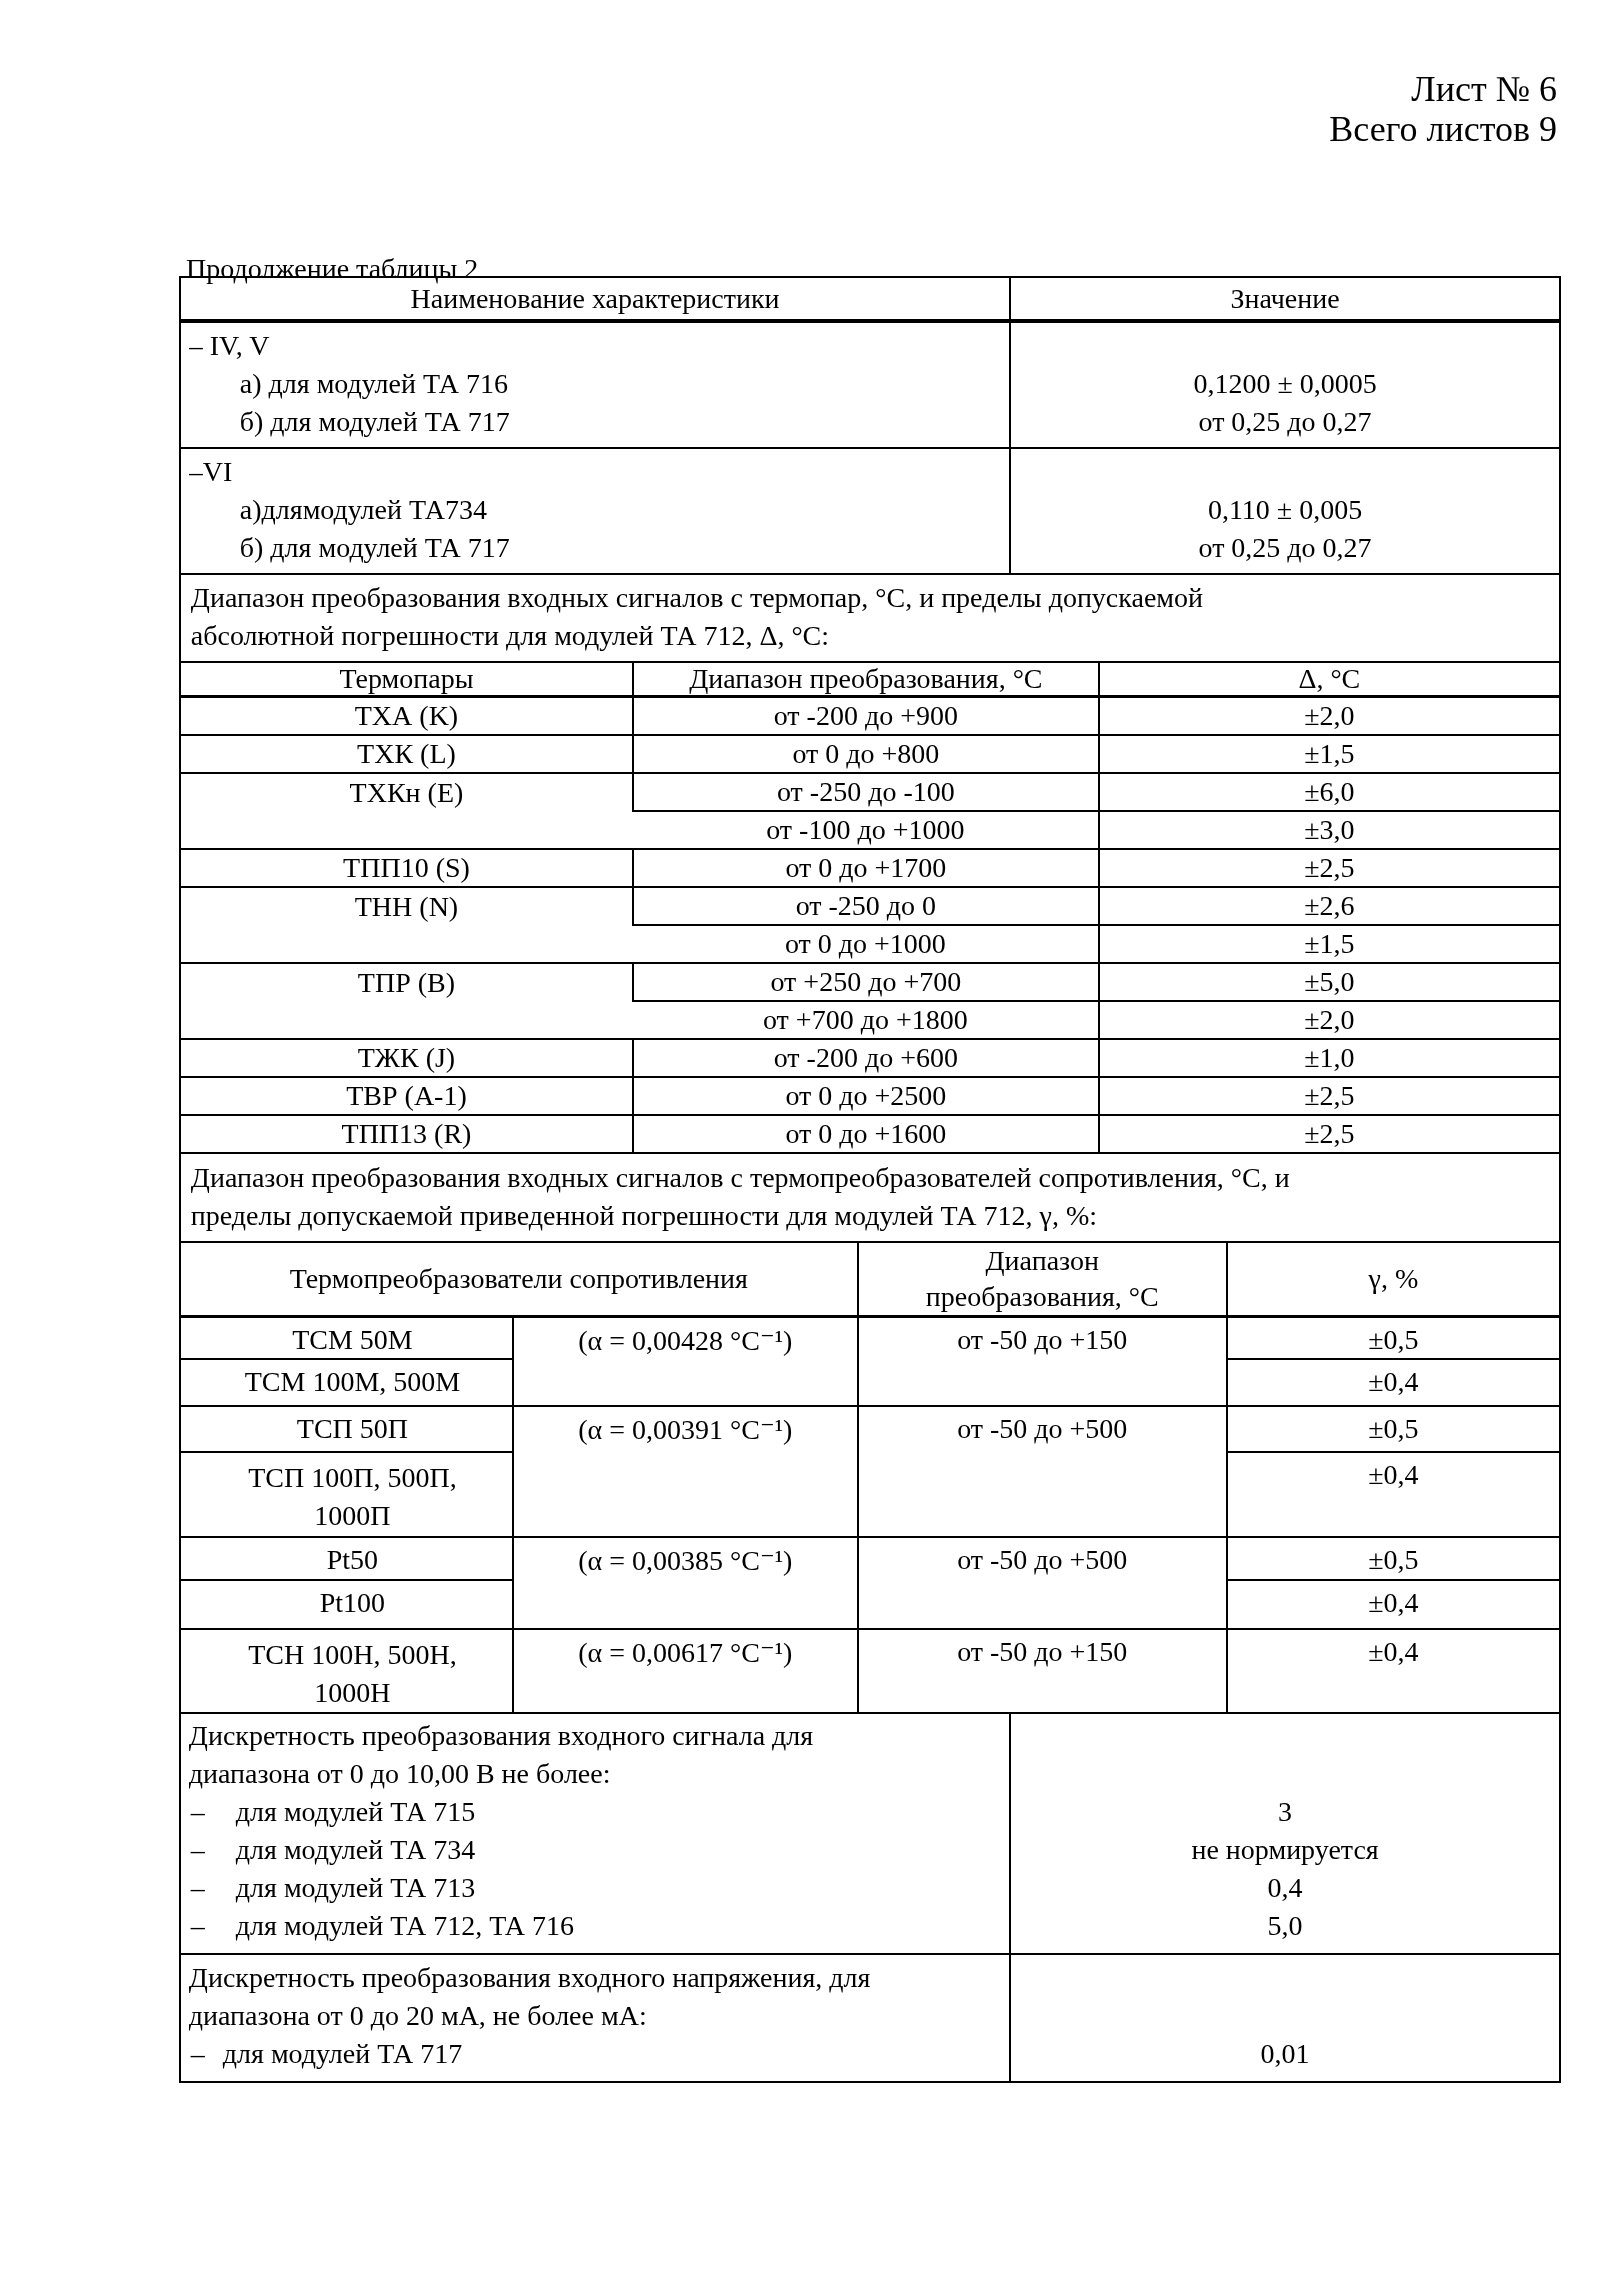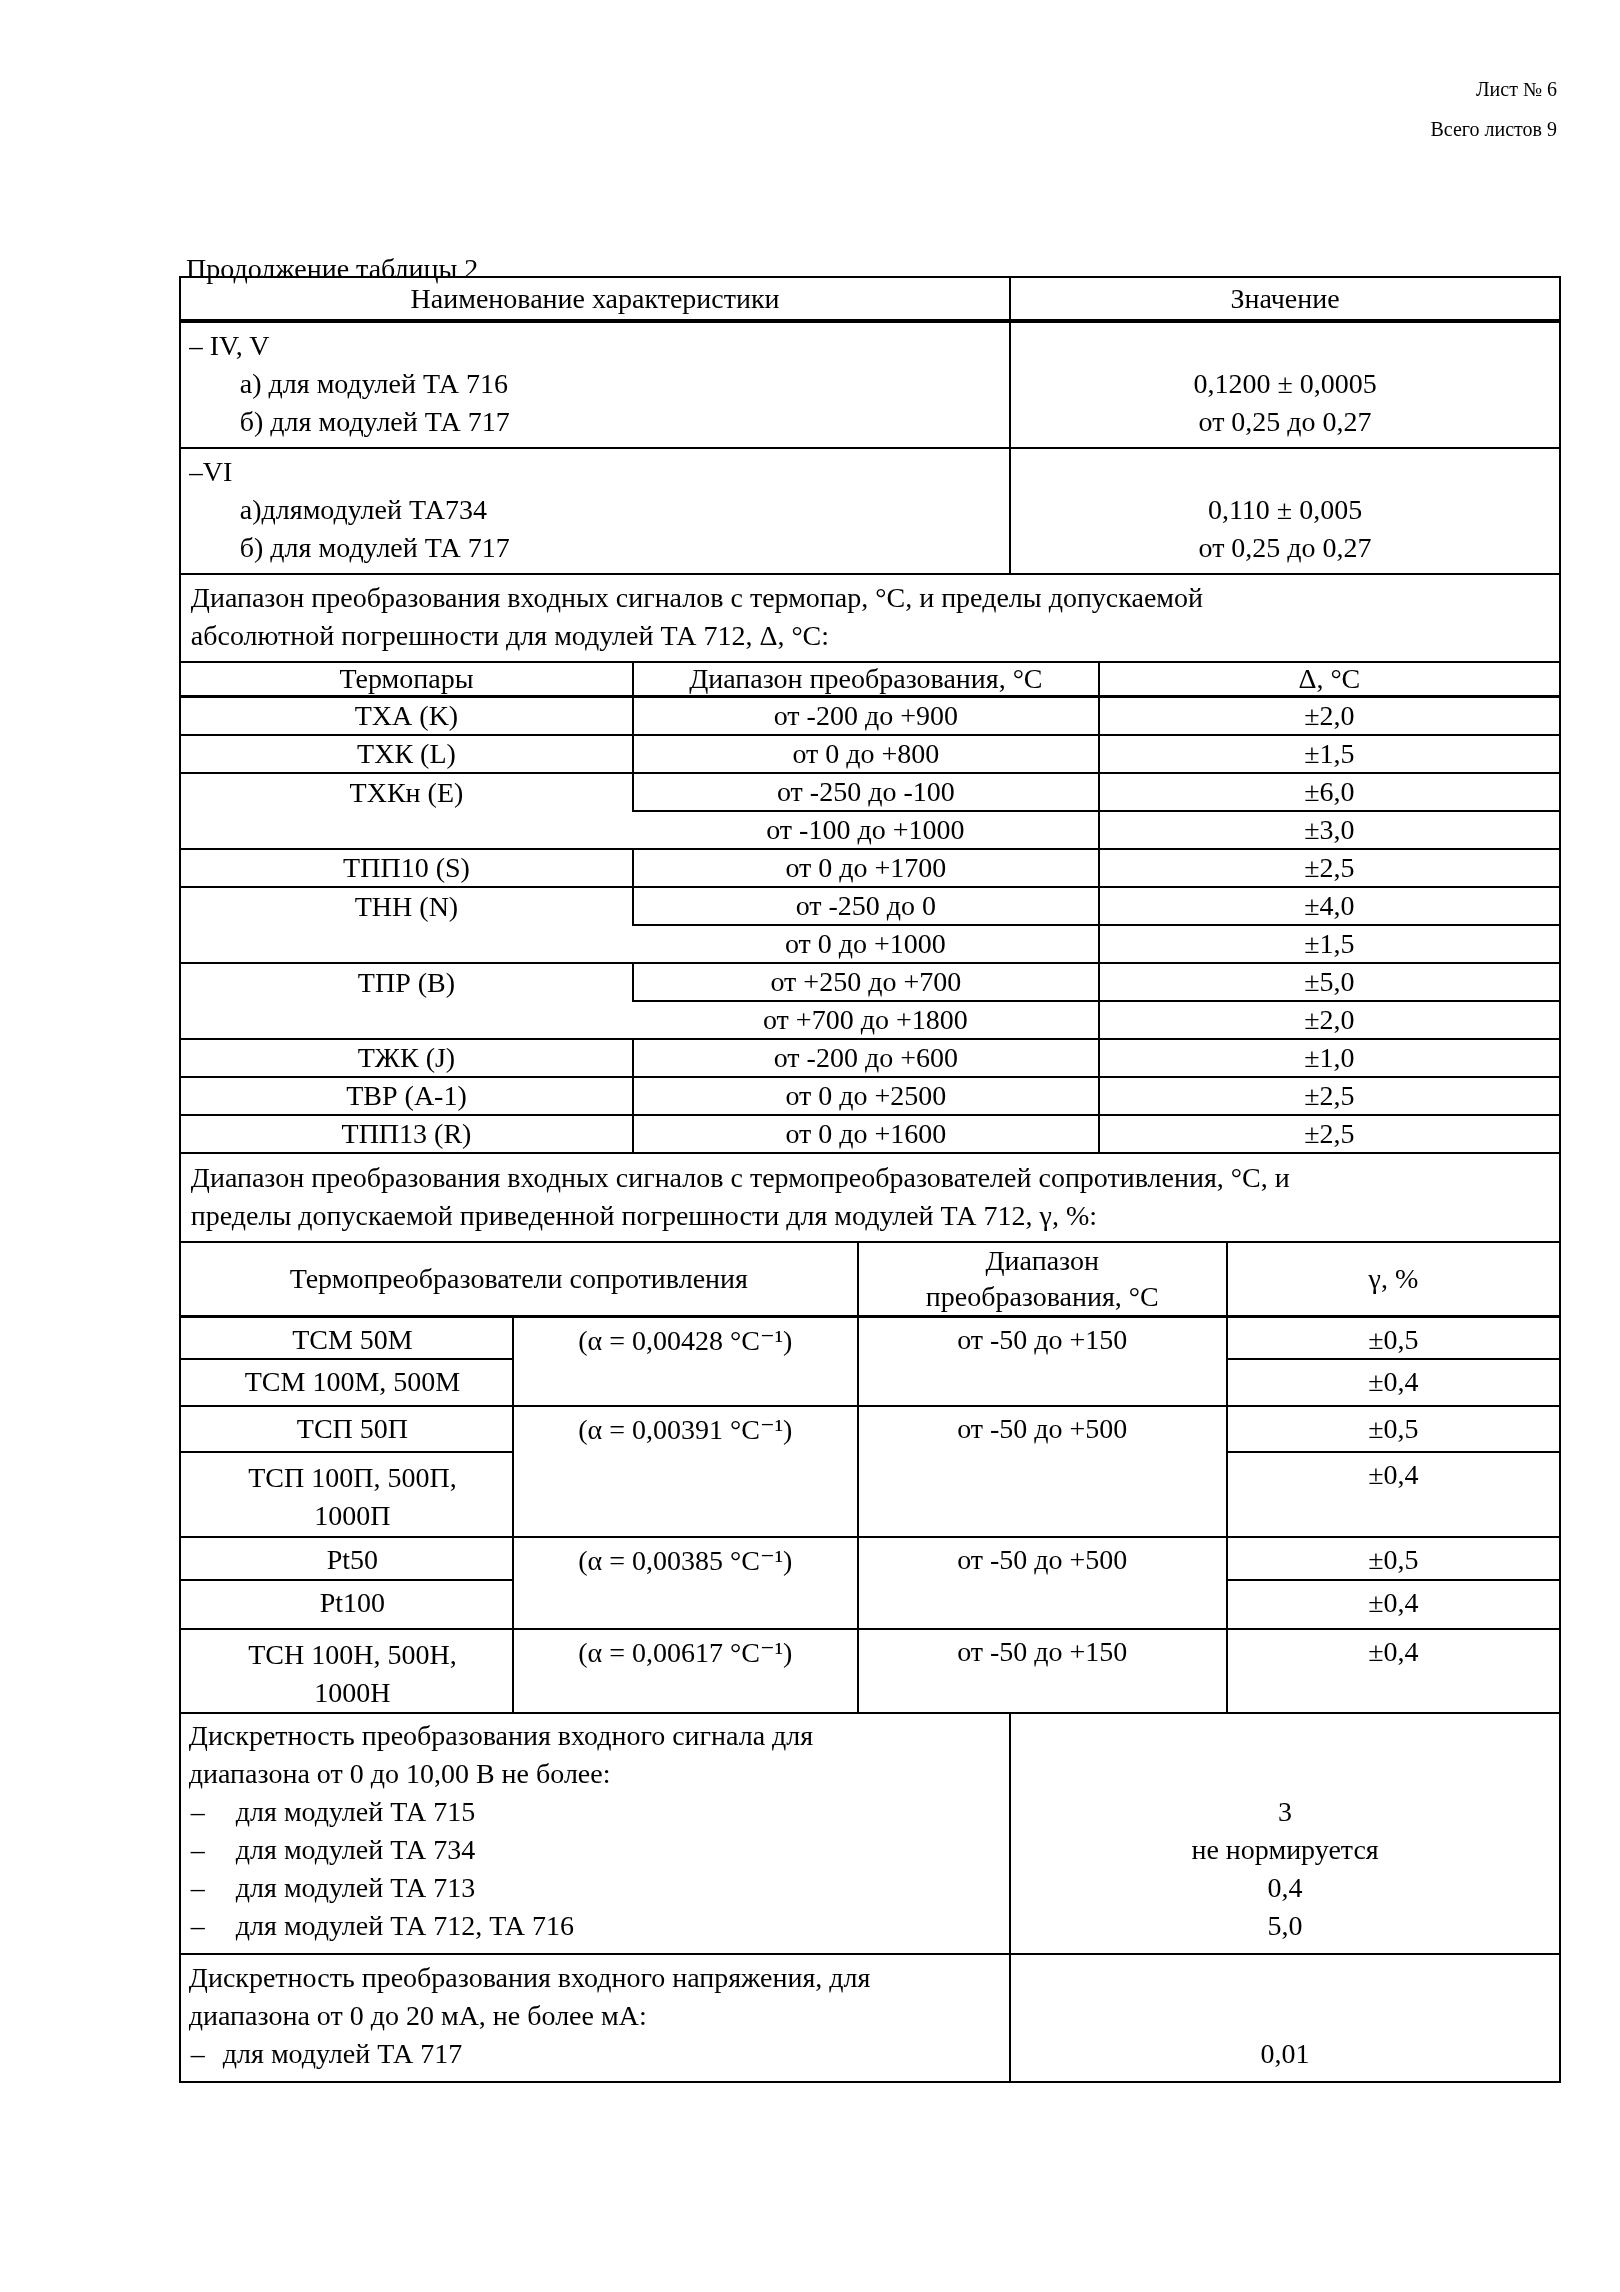--- a/index.html
+++ b/index.html
@@ -6,21 +6,21 @@
   .page {
     position:relative;
     width:1620px; height:2293px;
     background:#ffffff;
     font-family:"Liberation Serif","DejaVu Serif",serif;
     color:#000;
     overflow:hidden;
   }
   .sheet-info {
     position:absolute; top:69px; right:63px;
-    text-align:right; font-size:20px; line-height:40px;
+    text-align:right; font-size:36px; line-height:40px;
     white-space:nowrap;
   }
   .caption {
     position:absolute; left:186px; top:253px;
     font-size:28px; white-space:nowrap;
   }
   .table-wrap {
     position:absolute; left:179px; top:276px; width:1378px;
     border:2.9px solid #000;
   }
@@ -183,21 +183,21 @@
         <td>±3,0</td>
       </tr>
       <tr class="b">
         <td>ТПП10 (S)</td>
         <td>от 0 до +1700</td>
         <td>±2,5</td>
       </tr>
       <tr class="b">
         <td class="nt" rowspan="2">ТНН (N)</td>
         <td>от -250 до 0</td>
-        <td>±4,0</td>
+        <td>±2,6</td>
       </tr>
       <tr class="b">
         <td>от 0 до +1000</td>
         <td>±1,5</td>
       </tr>
       <tr class="b">
         <td class="nt" rowspan="2">ТПР (В)</td>
         <td>от +250 до +700</td>
         <td>±5,0</td>
       </tr>

